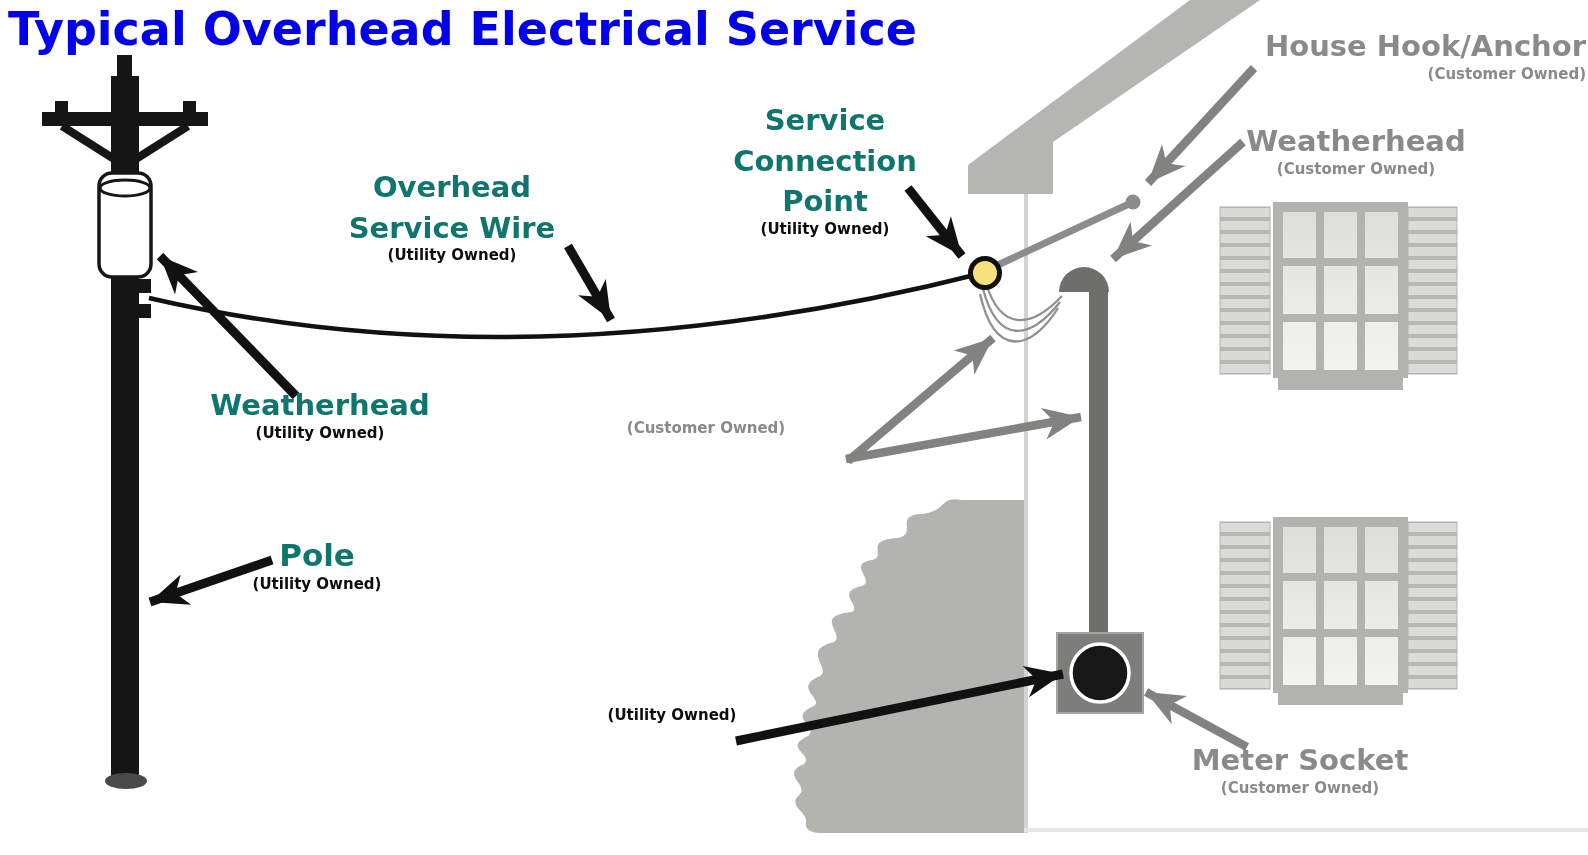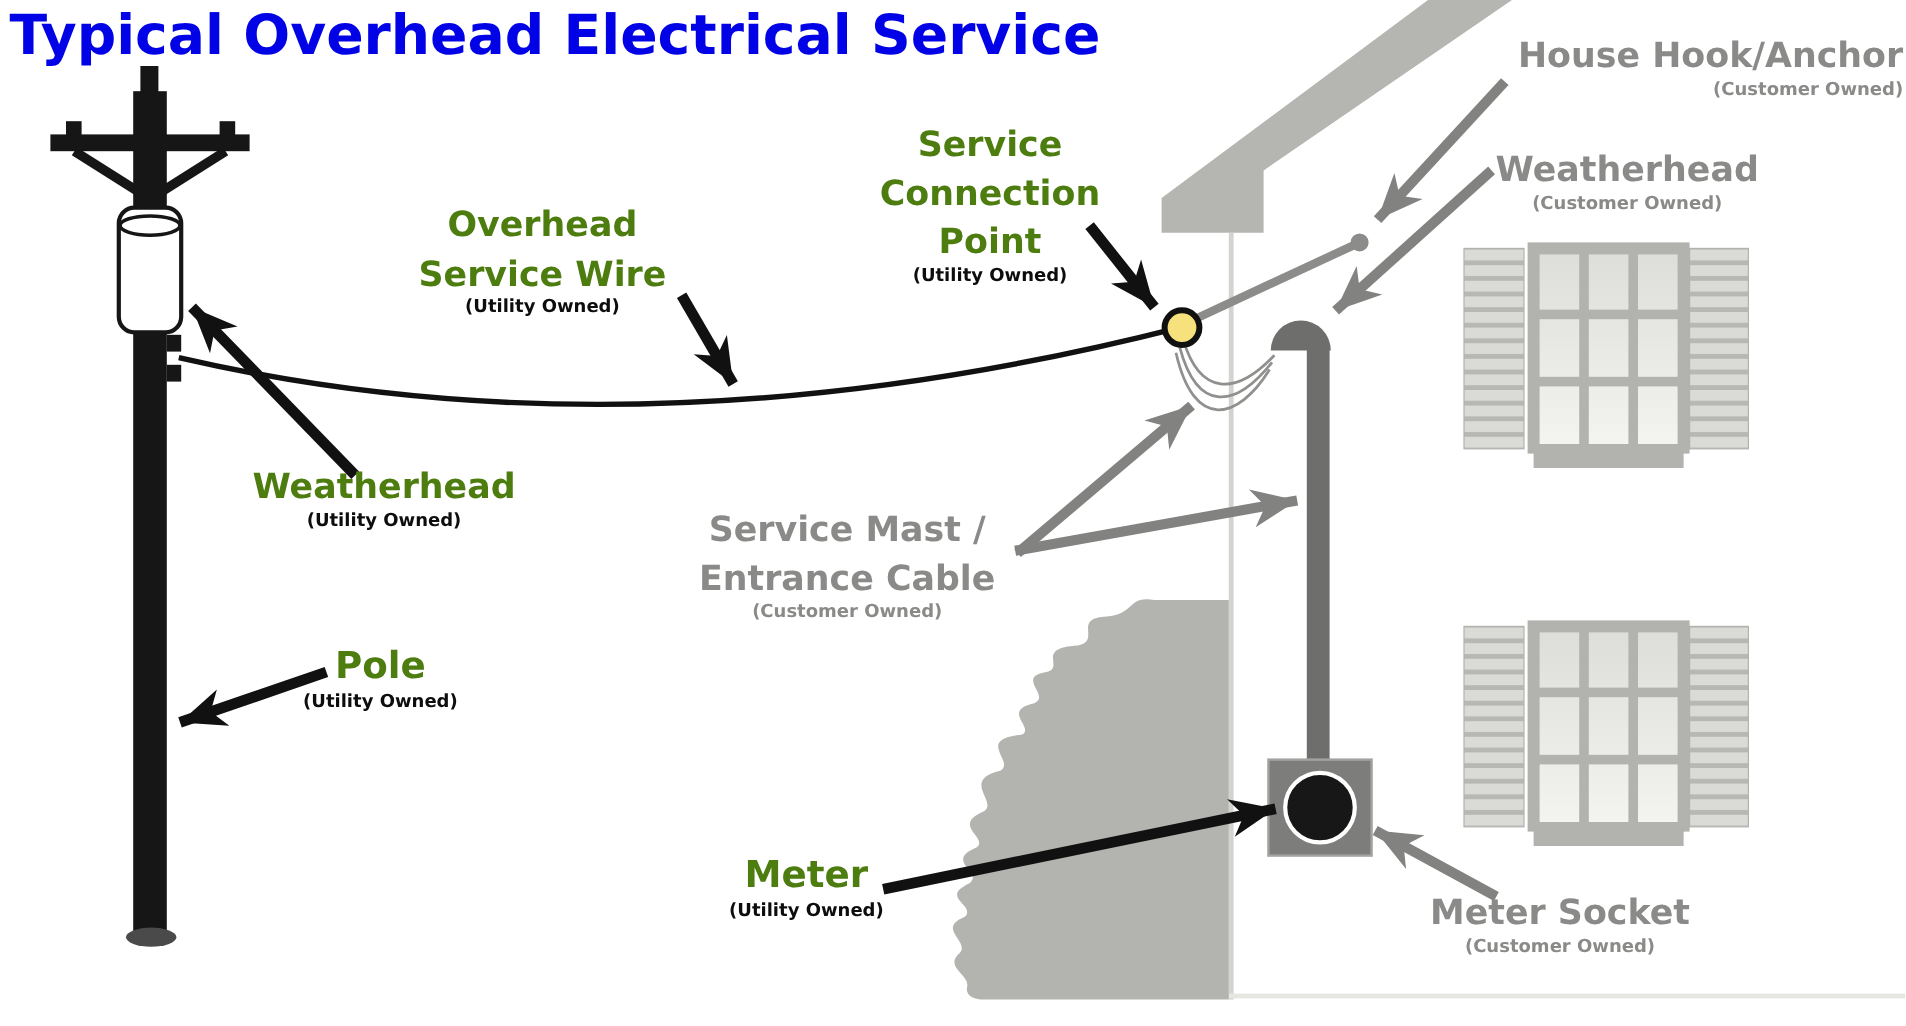--- a/index.html
+++ b/index.html
@@ -2,21 +2,21 @@
 <html><head>
 <meta charset="utf-8">
 <style>
   html,body{margin:0;padding:0;background:#ffffff;}
   #stage{
     position:relative;width:1588px;height:855px;background:#ffffff;overflow:hidden;
     font-family:"DejaVu Sans","Liberation Sans",sans-serif;
   }
   #art{position:absolute;left:0;top:0;}
   .lbl{position:absolute;transform:translateX(-50%);text-align:center;font-weight:bold;}
-  .lbl .main{font-size:29px;line-height:1.4;color:#4d7c0f;}
+  .lbl .main{font-size:29px;line-height:1.4;color:#0f766e;}
   .lbl .sub{font-size:15px;line-height:1.2;margin-top:-2px;color:#0d0d0d;}
   .lbl.gray .main,.lbl.gray .sub{color:#8a8a88;}
   .lbl.big .main{font-size:31px;}
   #title{
     position:absolute;left:8px;top:2px;font-size:46px;font-weight:bold;
     color:#0202e6;letter-spacing:0px;white-space:nowrap;
   }
 </style>
 </head>
 <body>
@@ -158,26 +158,24 @@
     <div class="main">Weatherhead</div>
     <div class="sub">(Utility Owned)</div>
   </div>
 
   <div class="lbl big" style="left:317px;top:534px;width:260px;">
     <div class="main">Pole</div>
     <div class="sub">(Utility Owned)</div>
   </div>
 
   <div class="lbl gray" style="left:706px;top:421px;width:280px;">
-    <div class="main">Service Mast / Entrance Cable</div>
     <div class="sub">(Customer Owned)</div>
   </div>
 
   <div class="lbl big" style="left:672px;top:708px;width:260px;">
-    <div class="main">Meter</div>
     <div class="sub">(Utility Owned)</div>
   </div>
 
   <div class="lbl gray" style="left:1300px;top:740px;width:340px;">
     <div class="main">Meter Socket</div>
     <div class="sub">(Customer Owned)</div>
   </div>
 
 </div>
 

